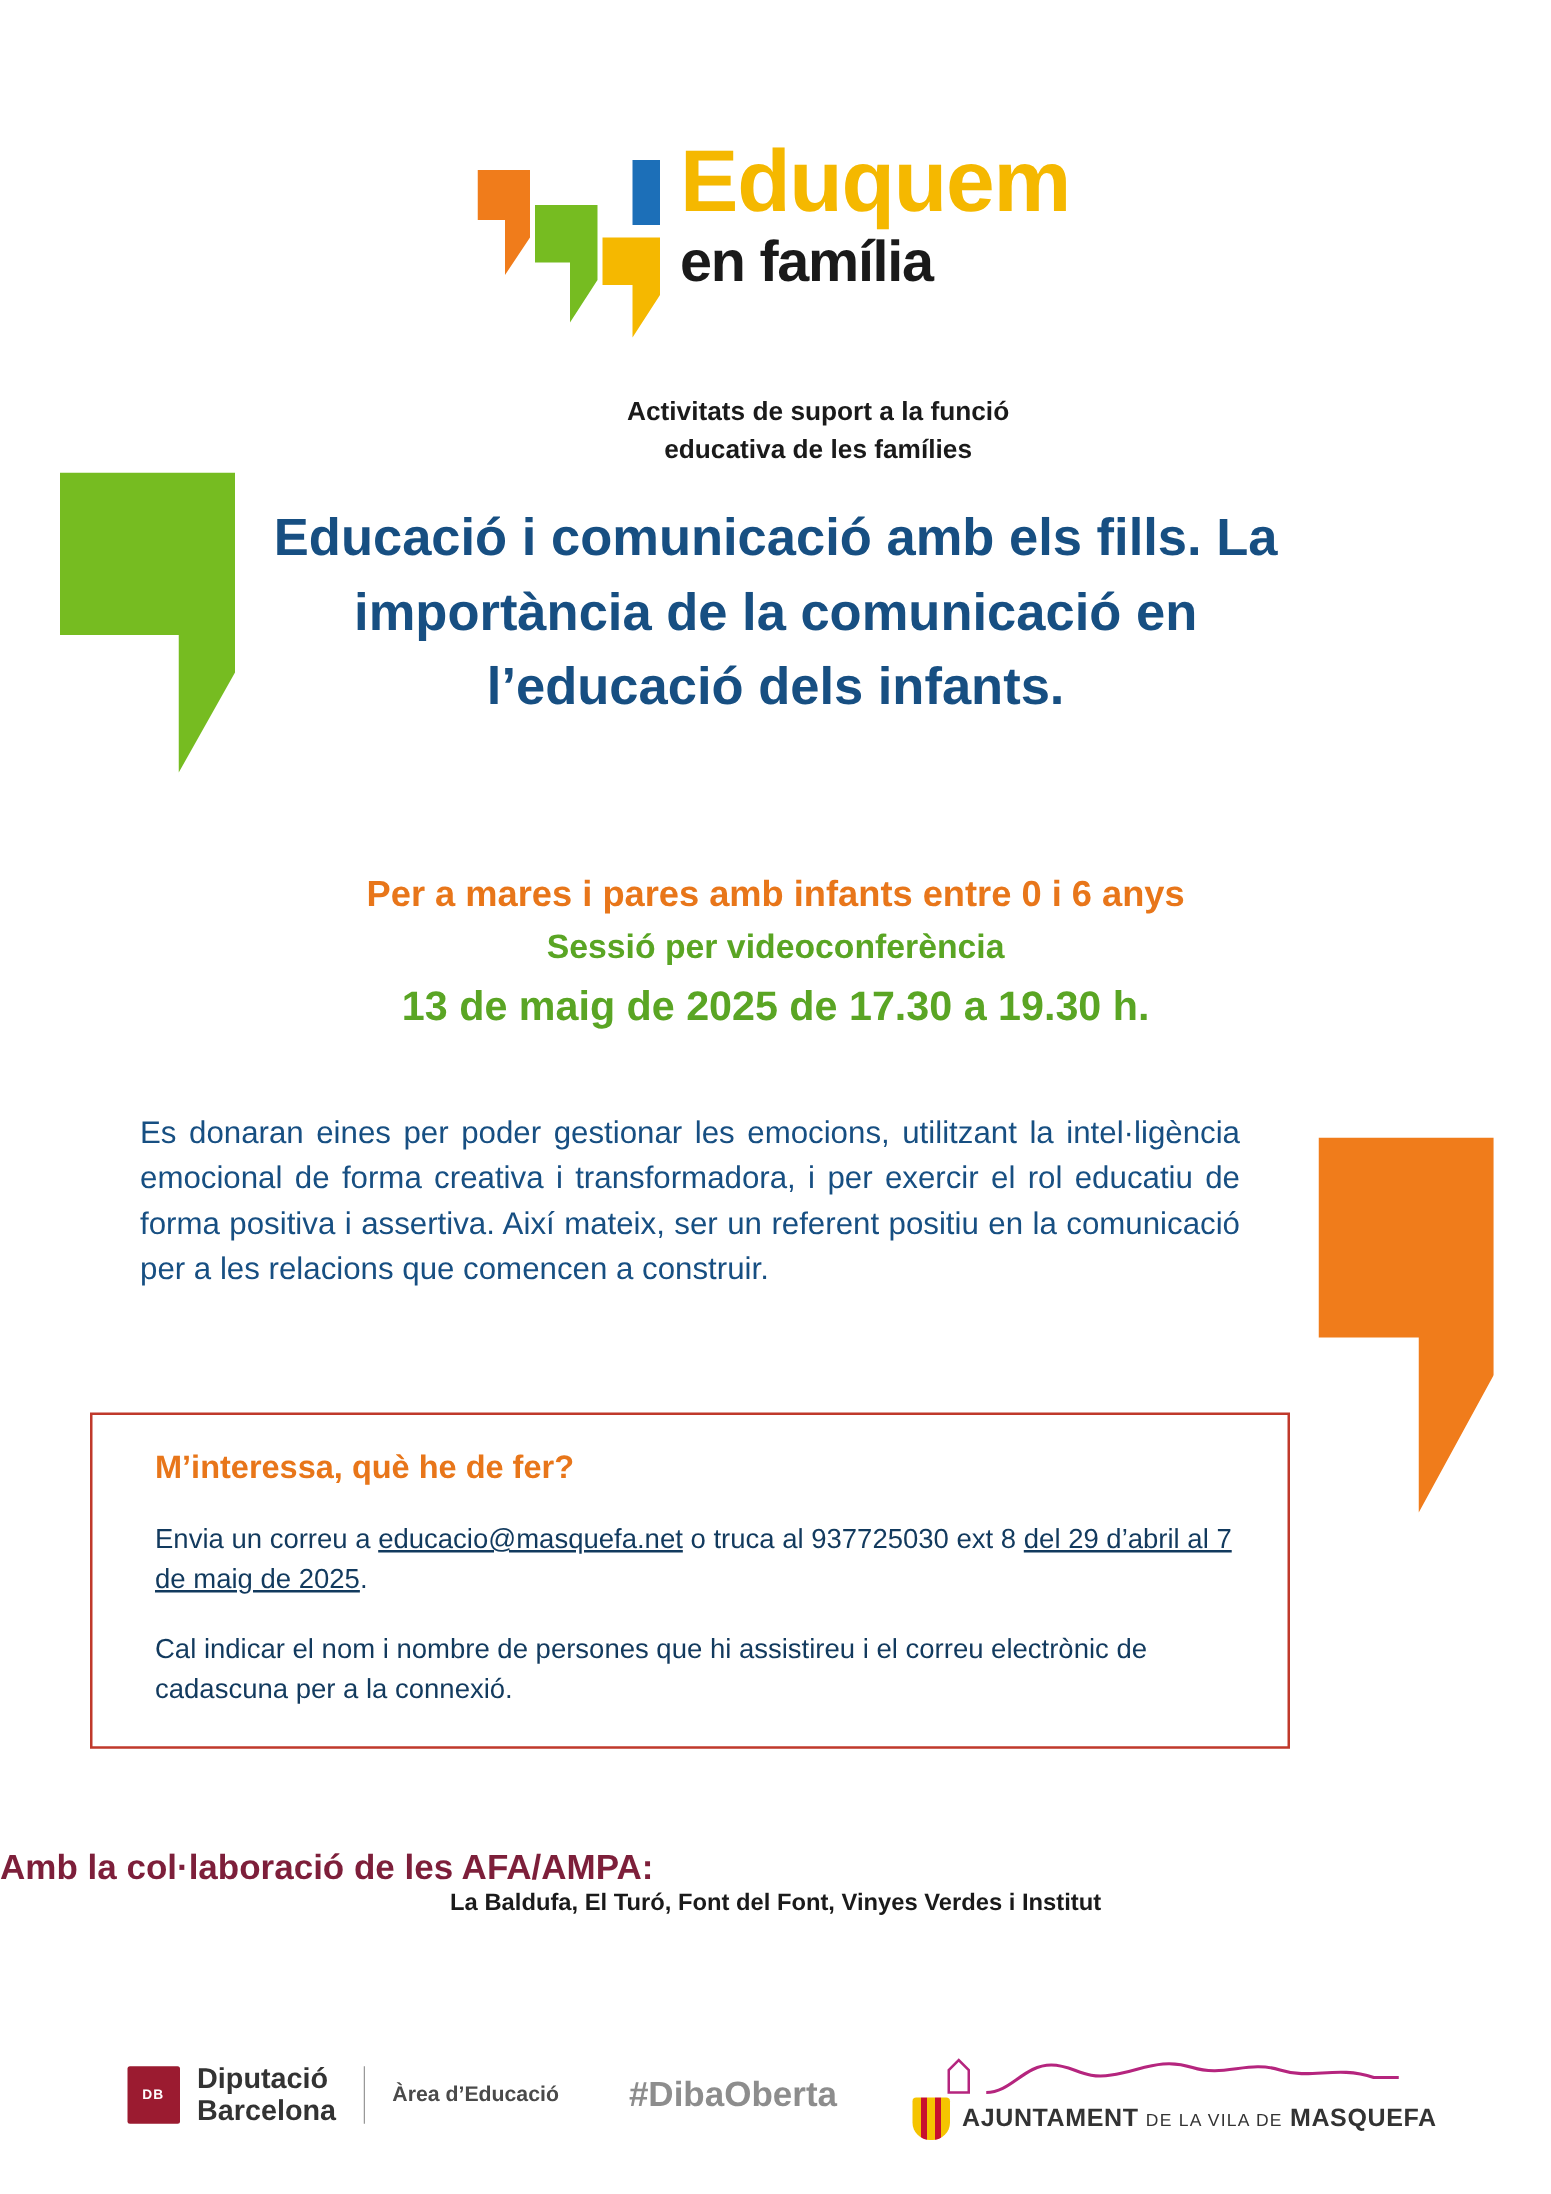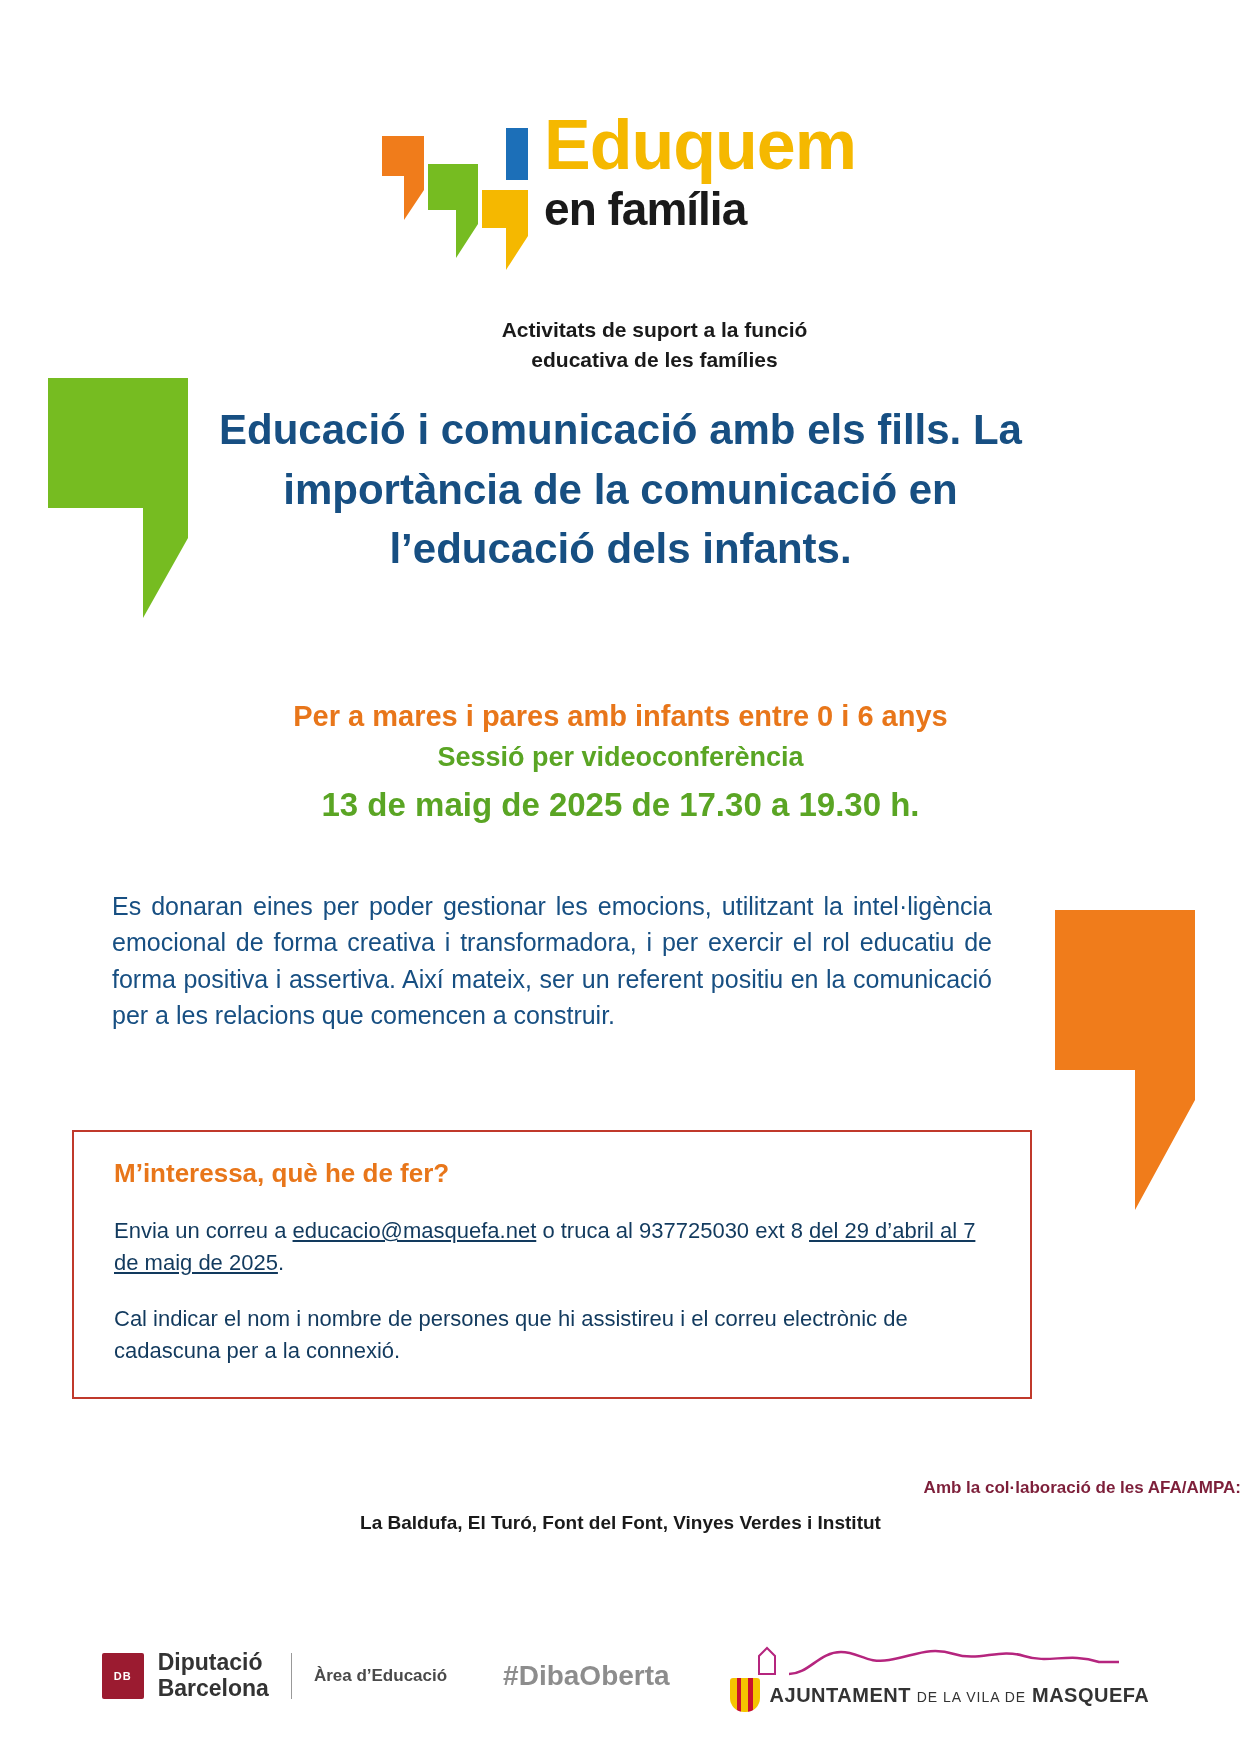--- a/index.html
+++ b/index.html
@@ -146,21 +146,21 @@
   }
   .description p { margin: 0; }
 
   
   .info-box {
     position: absolute;
     left: 72px;
     width: 960px;
     top: 1130px;
     border: 2px solid #c0392b;
-    padding: 26px 28px 26px 28px;
+    padding: 26px 28px 26px 38px;
     box-sizing: border-box;
   }
   .info-title {
     font-size: 26px;
     font-weight: bold;
     color: #e8761a;
     margin: 0 0 26px 12px;
   }
   .info-p {
     font-size: 22px;
@@ -173,22 +173,22 @@
     color: #123a5e;
     text-decoration: underline;
   }
   .email-link { color: #1f4e79; }
 
   
   .collab-title {
     position: absolute;
     left: 0; right: 0;
     top: 1478px;
-    text-align: right;
-    font-size: 17px;
+    text-align: left;
+    font-size: 28px;
     font-weight: bold;
     color: #7d1f3a;
   }
   .collab-list {
     position: absolute;
     left: 0; right: 0;
     top: 1512px;
     text-align: center;
     font-size: 19px;
     font-weight: bold;

